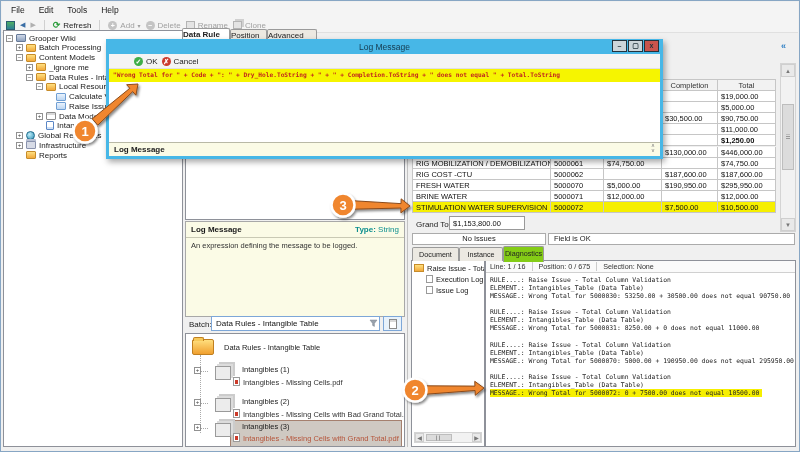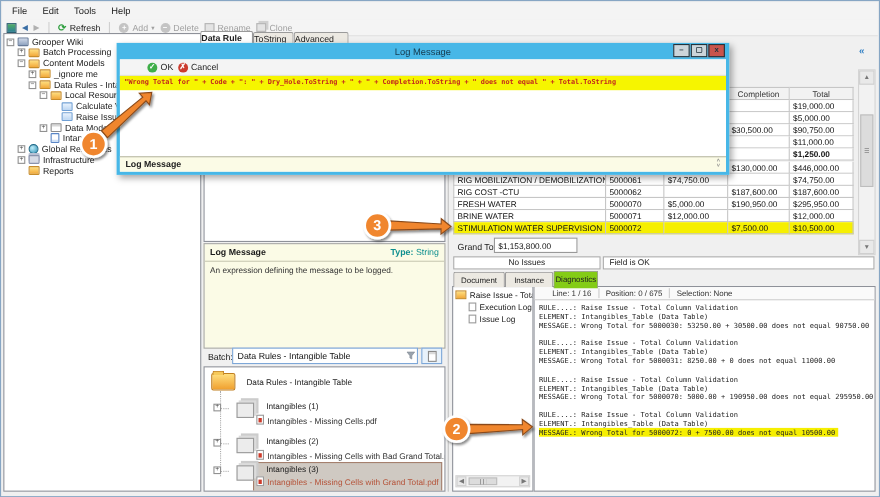--- a/index.html
+++ b/index.html
@@ -68,21 +68,21 @@
   #gt-label{left:415px;top:219px;font-size:8px;color:#222}
   #gt-input{position:absolute;left:448px;top:215px;width:76px;height:14px;border:1px solid #999;font:7.5px "Liberation Sans",sans-serif;padding-left:3px;background:#fff;color:#111}
   .statbox{position:absolute;top:232px;height:12px;background:#fff;border:1px solid #ababab;font-size:7.5px;line-height:10px;color:#222}
   .vtab{position:absolute;top:246px;height:14px;background:#ece9e2;border:1px solid #9a9a9a;border-bottom:none;font-size:7.2px;text-align:center;line-height:13px;color:#222;border-radius:2px 2px 0 0;overflow:hidden}
   .vtab.active{top:245px;height:16px;background:#84cc16;z-index:3}
   #diag-tree{left:410px;top:259px;width:74px;height:187px}
   .drow{position:absolute;display:flex;align-items:center;gap:3px;font-size:7.5px;color:#1a1a1a;white-space:nowrap;height:10px}
   .ic-folder-sm{width:10px;height:8px;background:linear-gradient(#ffe080,#f2a93b);border:1px solid #c78c2a;flex:none}
   .ic-log{width:7px;height:8px;background:#fff;border:1px solid #9a9a9a;flex:none}
   #diag-log{left:484px;top:259px;width:311px;height:187px}
-  #diag-status{position:absolute;left:0;top:0;width:100%;height:12px;border-bottom:1px solid #d0d0d0;display:flex;align-items:center;gap:6px;padding-left:16px;font-size:7.2px;color:#333;background:#fafafa}
+  #diag-status{position:absolute;left:0;top:0;width:100%;height:12px;border-bottom:1px solid #d0d0d0;display:flex;align-items:center;gap:6px;padding-left:4px;font-size:7.2px;color:#333;background:#fafafa}
   #diag-status .dv{width:1px;height:9px;background:#ccc}
   #log-lines{position:absolute;left:4px;top:15px;font:6.4px/8.06px "DejaVu Sans Mono",monospace;color:#222}
   .log-line{white-space:pre;min-height:8.06px}
   .log-line.hl{background:#f6ef00;width:fit-content;padding-right:3px}
   #pin-icon{left:780px;top:40px;font-size:9px;color:#2f7fc4;font-weight:bold;letter-spacing:-1px}
   
   #dialog{left:105px;top:38px;width:557px;height:120px;background:#fff;border:3px solid #47b7e7;box-shadow:2px 3px 6px rgba(0,0,0,.35);z-index:40}
   #dlg-title{position:absolute;left:-1px;top:-1px;width:553px;height:13px;background:#47b7e7;text-align:center;font-size:8.5px;color:#153a4e;line-height:12px}
   .wb{position:absolute;top:-2px;width:15px;height:12px;border:1px solid #22333d;background:#ccd5da;font:bold 7px/10px "Liberation Sans",sans-serif;text-align:center;color:#22333d}
   .wb.close{background:#c9544c}
@@ -442,18 +442,18 @@
         <polygon points="425.1447415585271,393.19750519728507 474.08116301266523,389.50885368113586 474.2465819366962,394.3060024780331 483,387 473.76411007493925,380.31431848708286 473.9295289989702,385.1114672839801 424.8552584414729,384.80249480271493" fill="#f0862e" stroke="#8a4a1a" stroke-width="1"></polygon>
         <circle cx="414" cy="389" r="11.5" fill="#f0862e" stroke="#ffffff" stroke-width="2.5"></circle>
         <text x="414" y="393.5" text-anchor="middle" font-family="Liberation Sans, sans-serif" font-size="13" font-weight="bold" fill="#ffffff">2</text>
         <polygon points="352.9250119550491,208.19933051725087 399.96215515377384,207.03896065080804 399.8764545309728,211.83819552766616 409,205 400.1264146808092,197.84042713682996 400.0407140580082,202.63966201368808 353.0749880449509,199.80066948274913" fill="#f0862e" stroke="#8a4a1a" stroke-width="1"></polygon>
         <circle cx="342" cy="204" r="11.5" fill="#f0862e" stroke="#ffffff" stroke-width="2.5"></circle>
         <text x="342" y="208.5" text-anchor="middle" font-family="Liberation Sans, sans-serif" font-size="13" font-weight="bold" fill="#ffffff">3</text>
       </g>
   </svg>
 
 <div class="tab active" style="left: 181px; width: 48px;">Data Rule</div>
-    <div class="tab" style="left: 229px; width: 37px;">ToString</div>
+    <div class="tab" style="left: 229px; width: 37px;">Position</div>
     <div class="tab" style="left: 266px; width: 50px;">Advanced</div>
     <div class="vtab" style="left: 411px; width: 47px;">Document View</div>
     <div class="vtab" style="left: 458px; width: 44px;">Instance View</div>
     <div class="vtab active" style="left: 502px; width: 41px;">Diagnostics</div>
   </div>
 
 </body></html>

